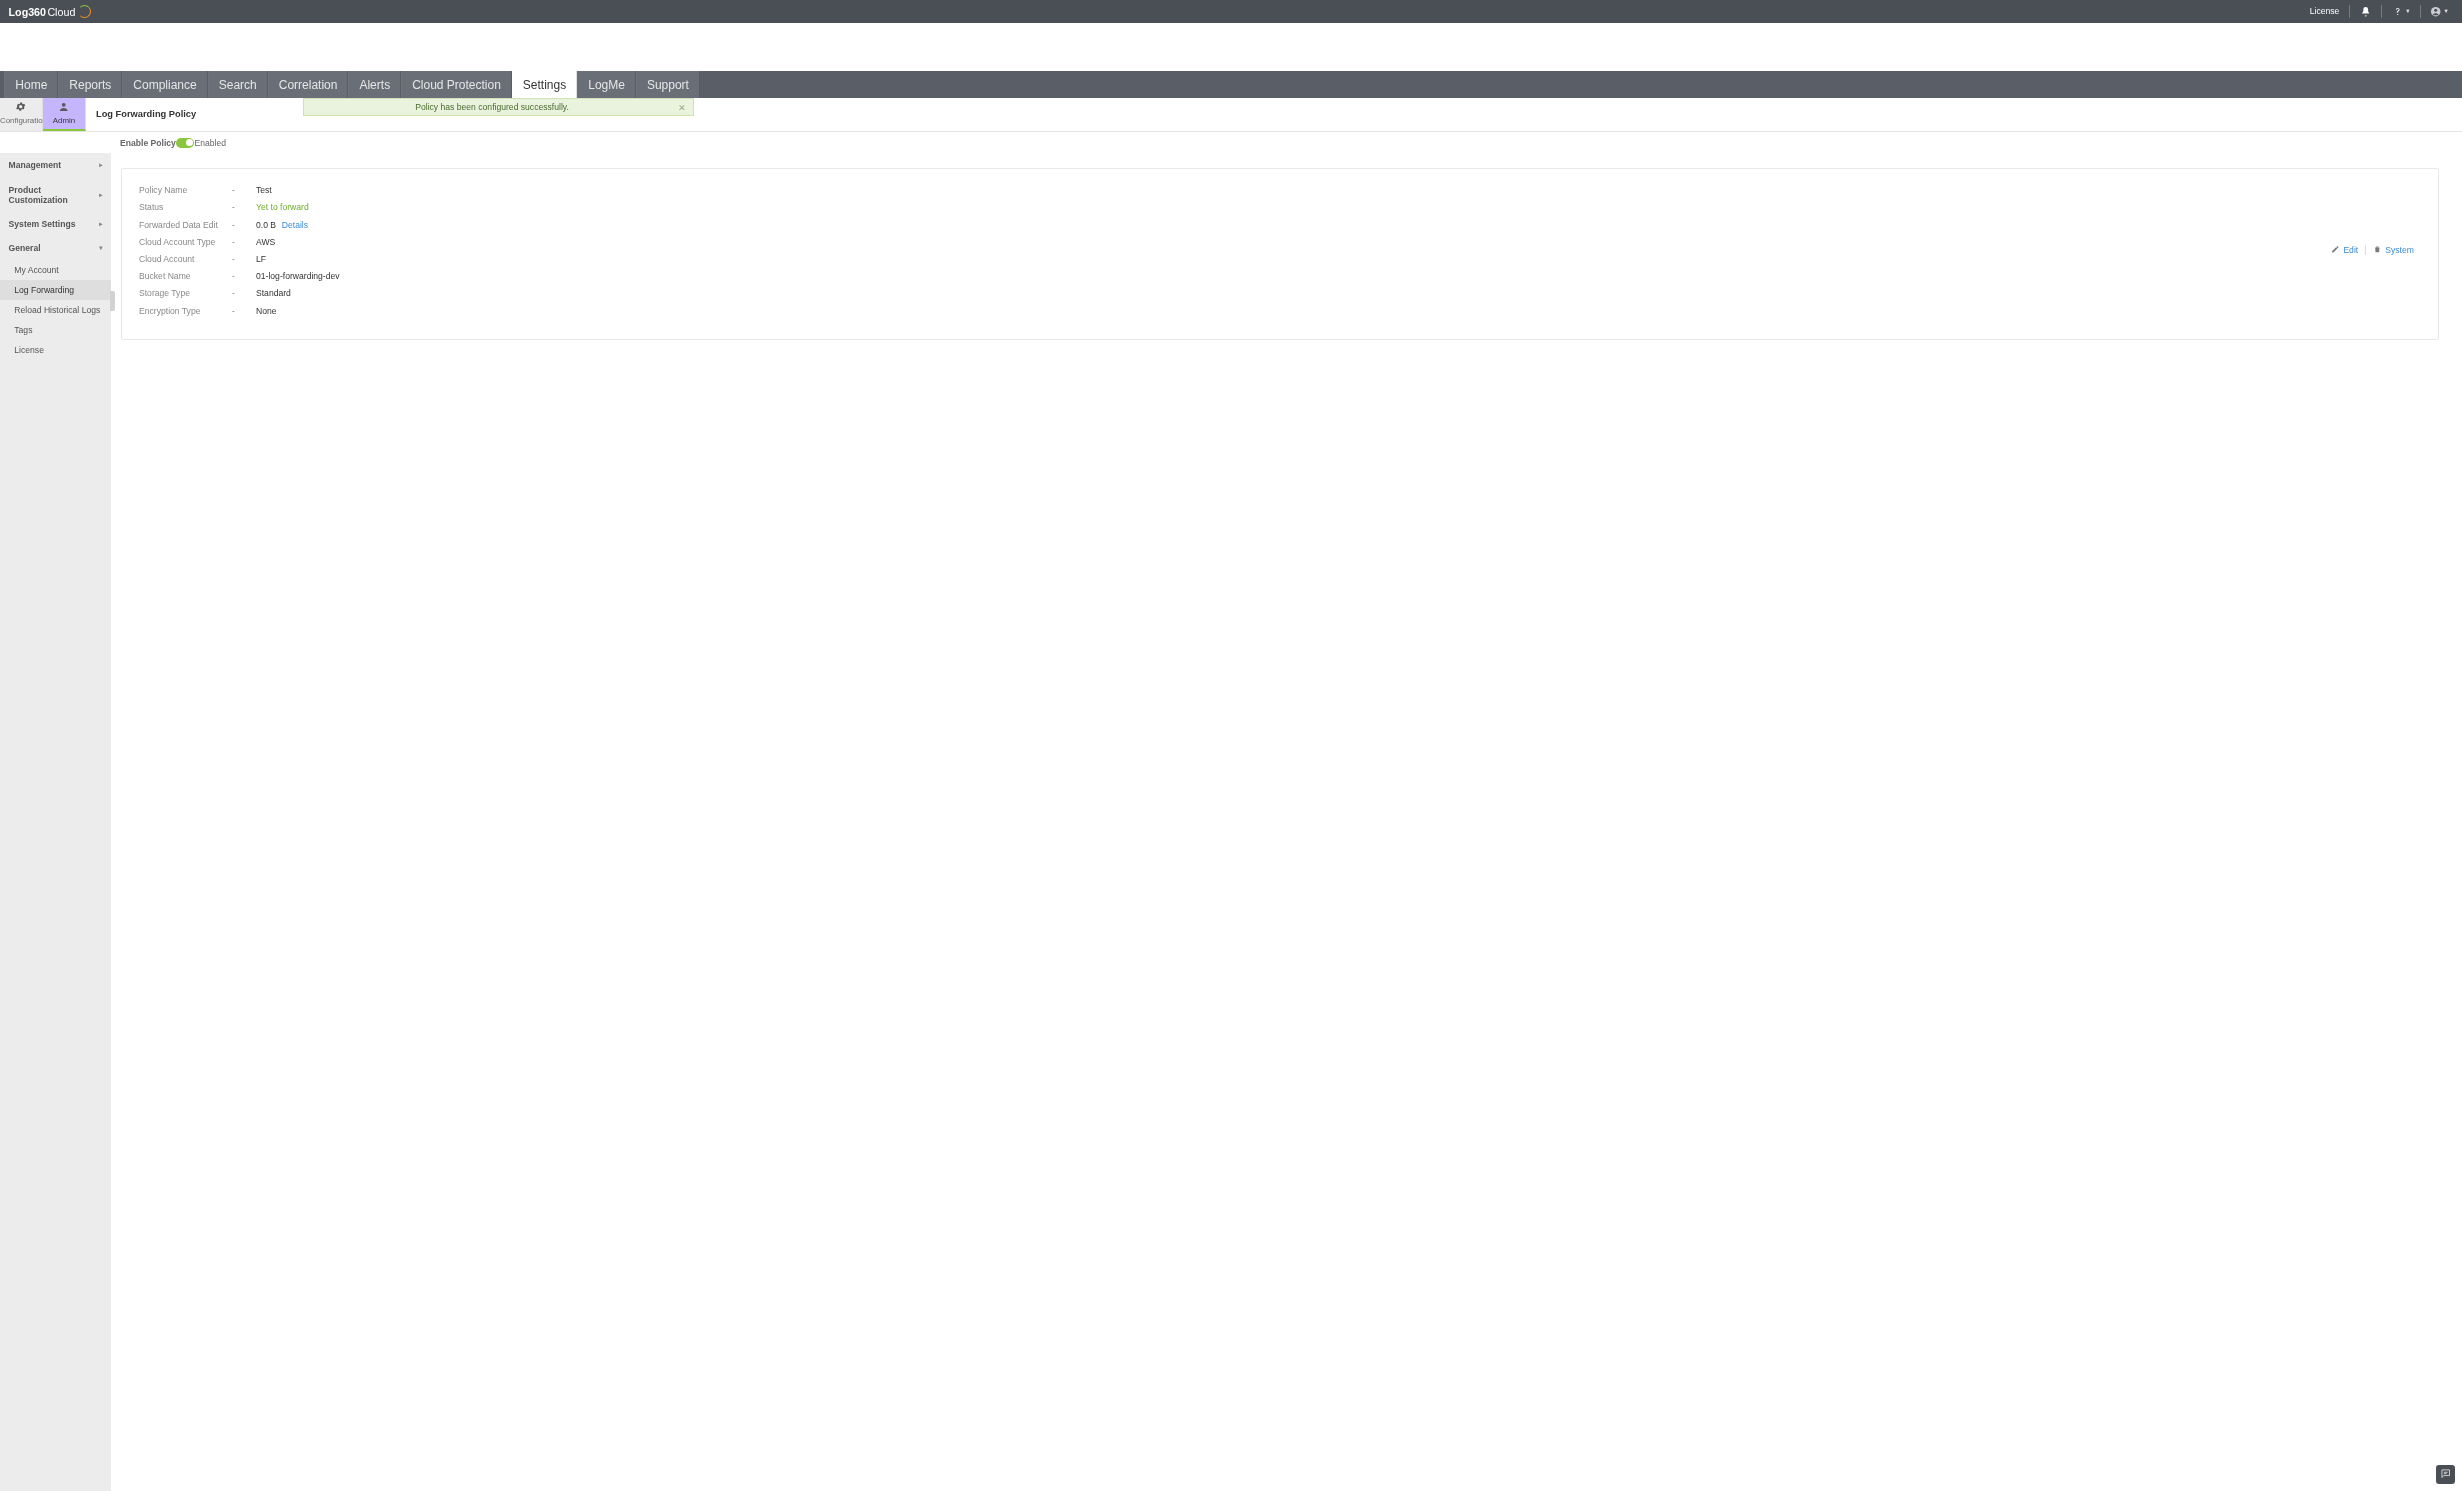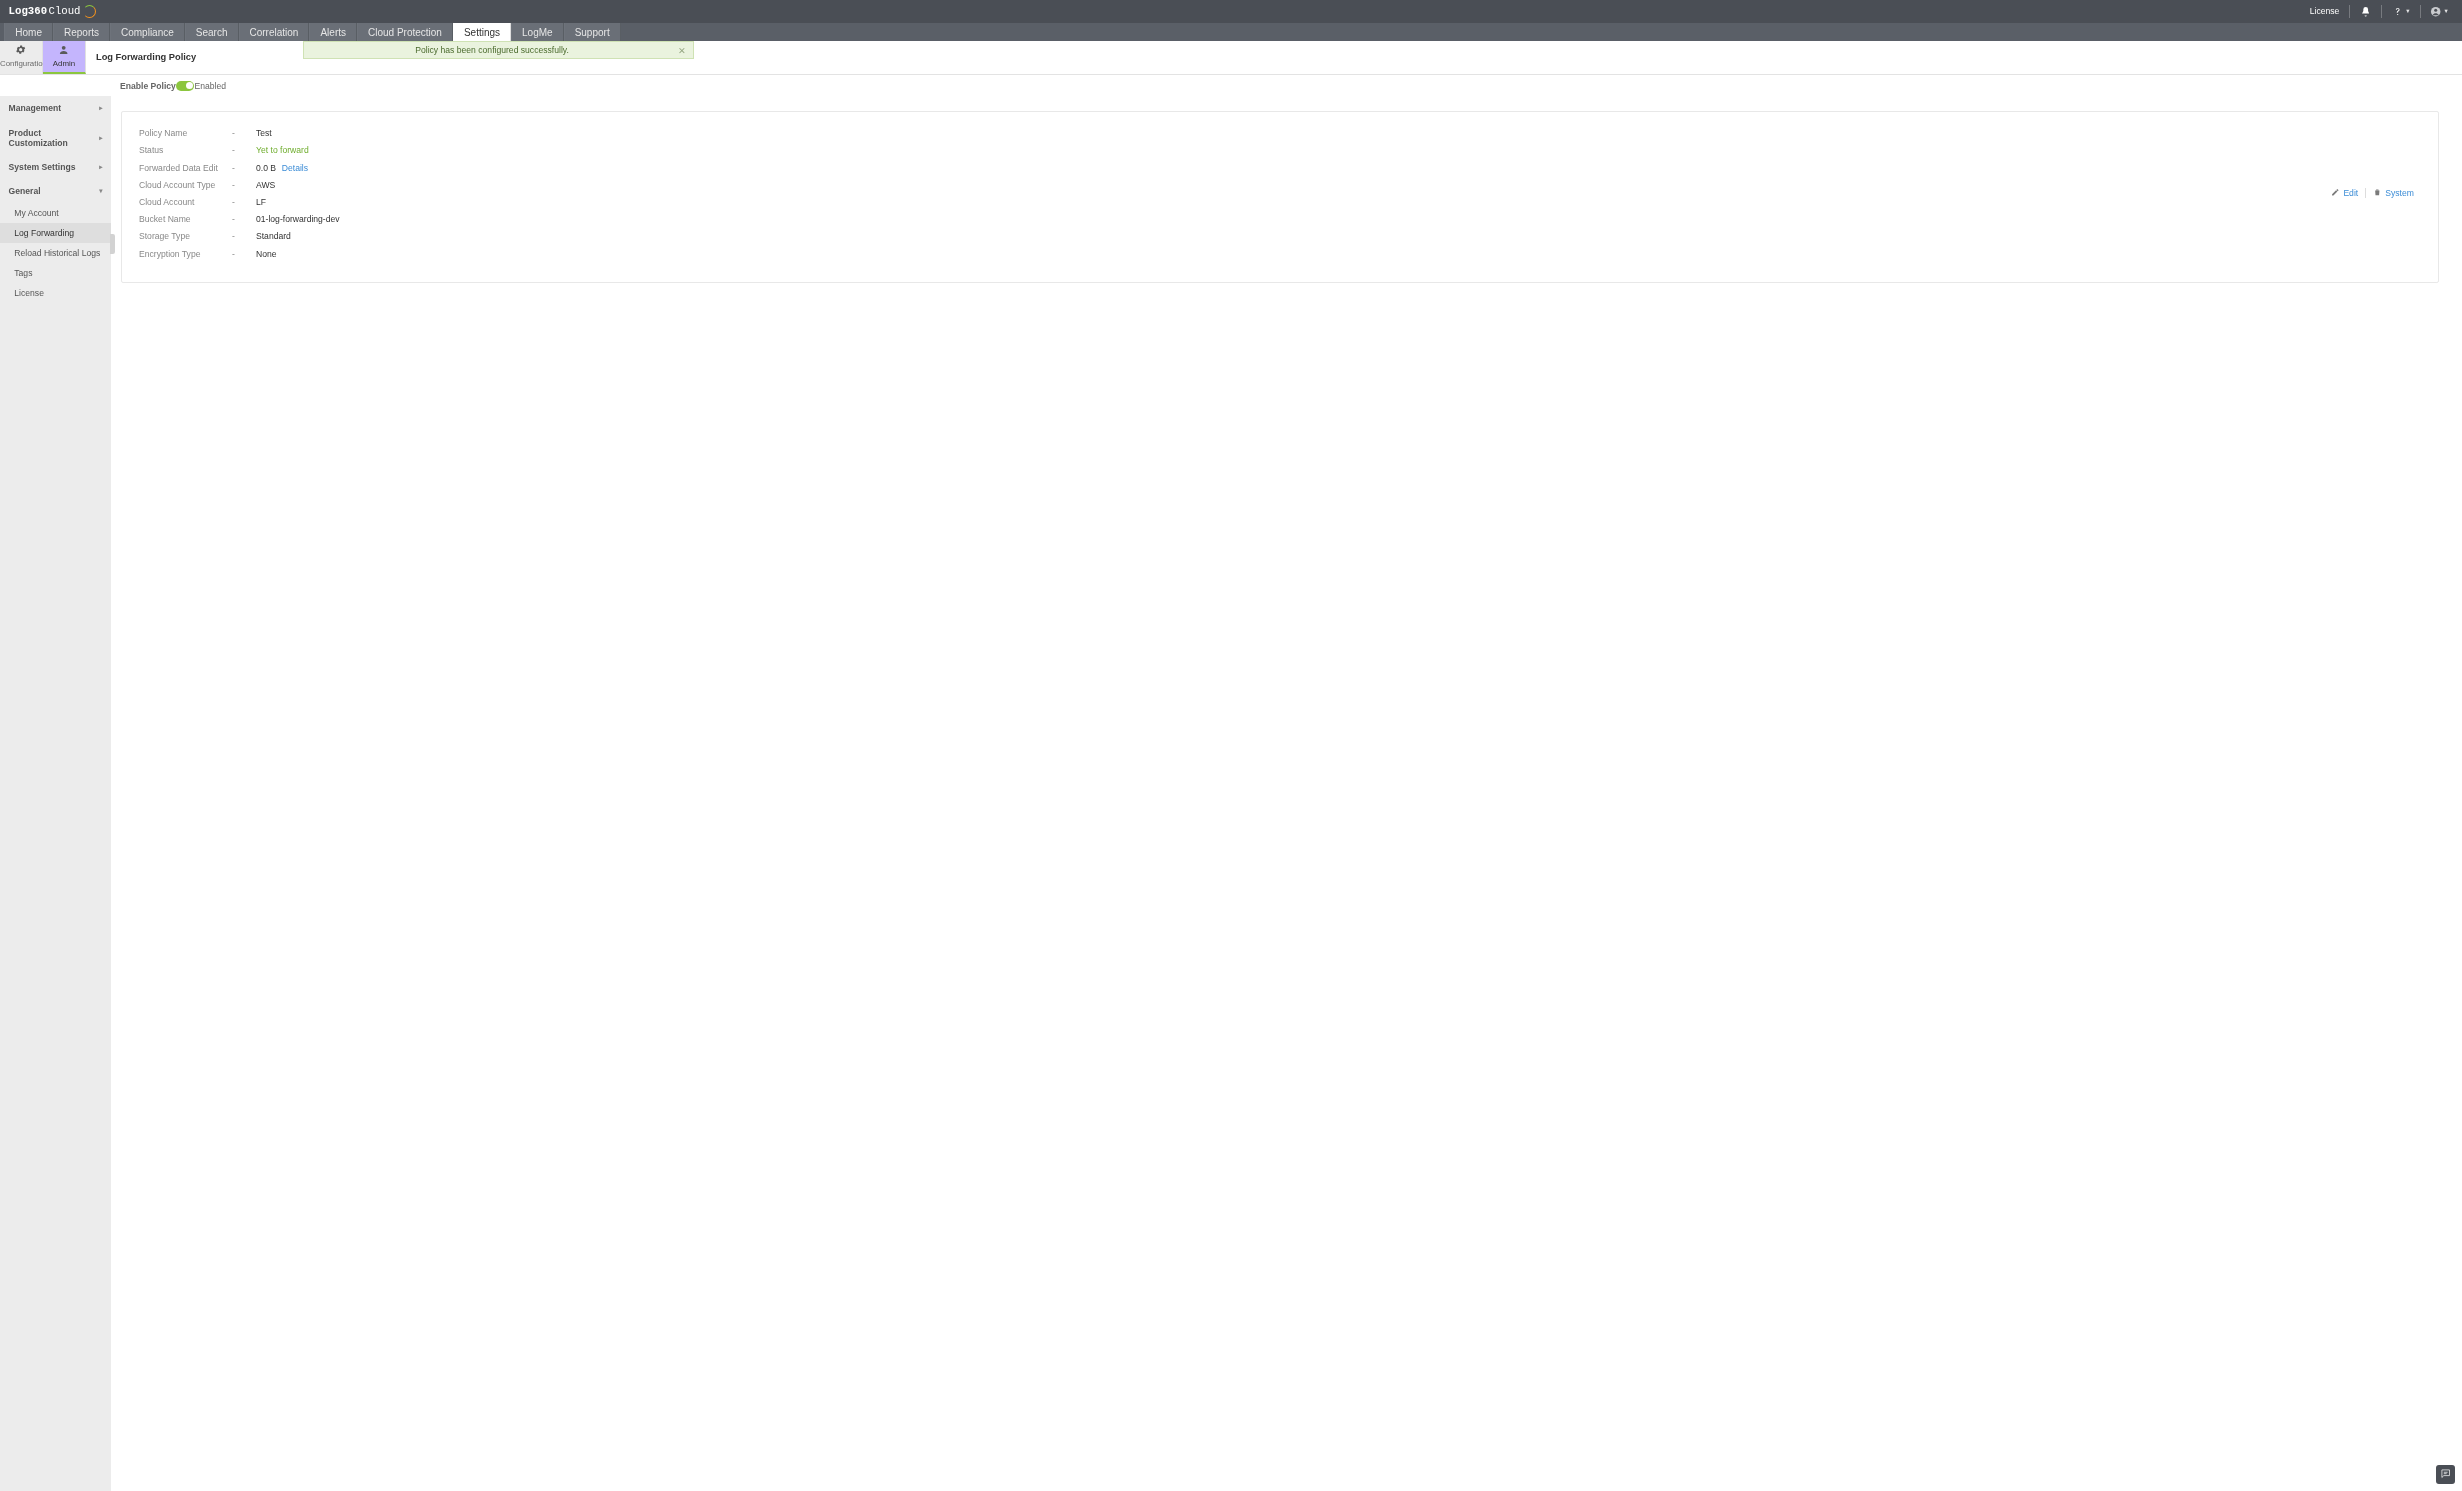--- a/index.html
+++ b/index.html
@@ -7,21 +7,21 @@
 
   
   .topbar {
     background: #4a4e55;
     height: 23px;
     display: flex;
     align-items: center;
     padding: 0 8.6px;
     color: #fff;
   }
-  .logo { display: flex; align-items: flex-start; font-size: 10.7px; font-family: Liberation Mono, monospace; }
+  .logo { display: flex; align-items: flex-end; font-size: 10.7px; }
   .logo b { font-weight: 600; }
   .logo .thin { font-weight: 300; margin-left: 1.4px; }
   .logo-swirl {
     width: 13px; height: 13px; margin-left: 2.9px;
     border: 1.4px solid transparent;
     border-top-color: #8cc63f;
     border-right-color: #f7941d;
     border-bottom-color: #f7941d;
     border-radius: 50%;
     position: relative;
@@ -29,24 +29,25 @@
   .topbar-spacer { flex: 1; }
   .topbar-right { display: flex; align-items: center; gap: 4.3px; }
   .topbar-right .tr-item { color: #fff; font-size: 8.6px; padding: 0 5.7px; height: 14.3px; display: flex; align-items: center; cursor: pointer; }
   .tr-divider { width: 0.7px; height: 13px; background: rgba(255,255,255,0.25); }
   .tr-icon svg { width: 11.4px; height: 11.4px; fill: #fff; display: block;}
   .tr-caret { font-size: 6.4px; margin-left: 2.9px; opacity: .85;}
 
   
   .navtabs {
     background: #5a5f67;
-    height: 18px;
+    height: 27px;
     display: flex;
     padding-left: 4.3px;
-    font-size: 10px;
+    font-size: 12px;
+    margin-top: 48px;
   }
   .navtabs .tab {
     color: #e6e6e6;
     padding: 0 10px;
     display: flex; align-items: center;
     border-right: 0.7px solid rgba(0,0,0,0.15);
     border-left: 0.7px solid rgba(255,255,255,0.03);
     cursor: pointer;
     background: #6a6f77;
   }

